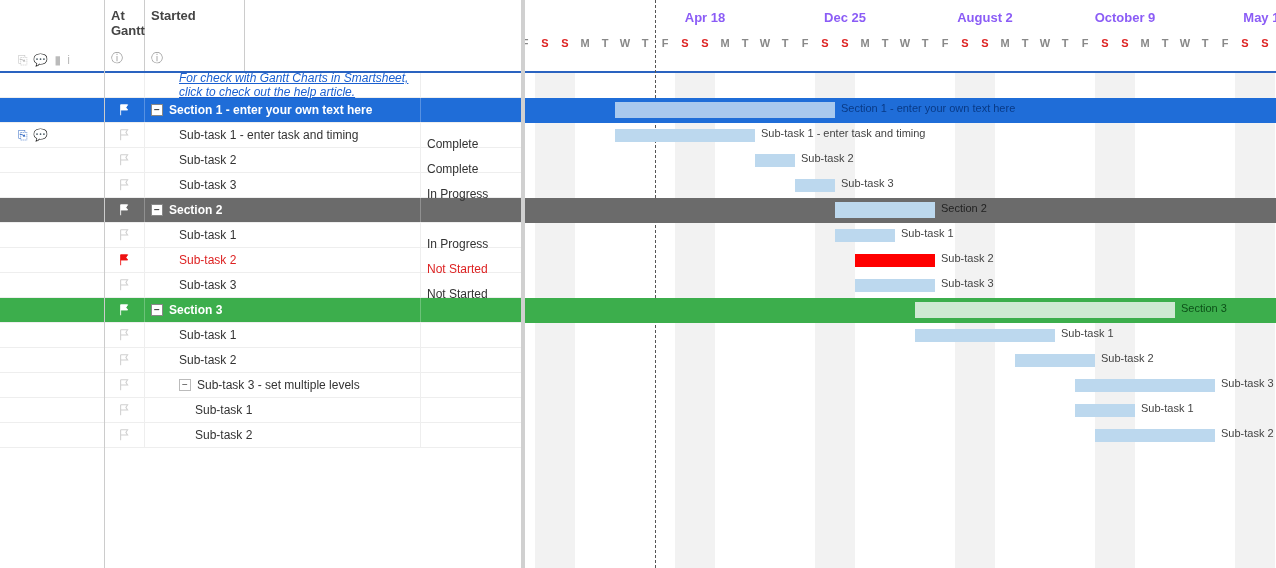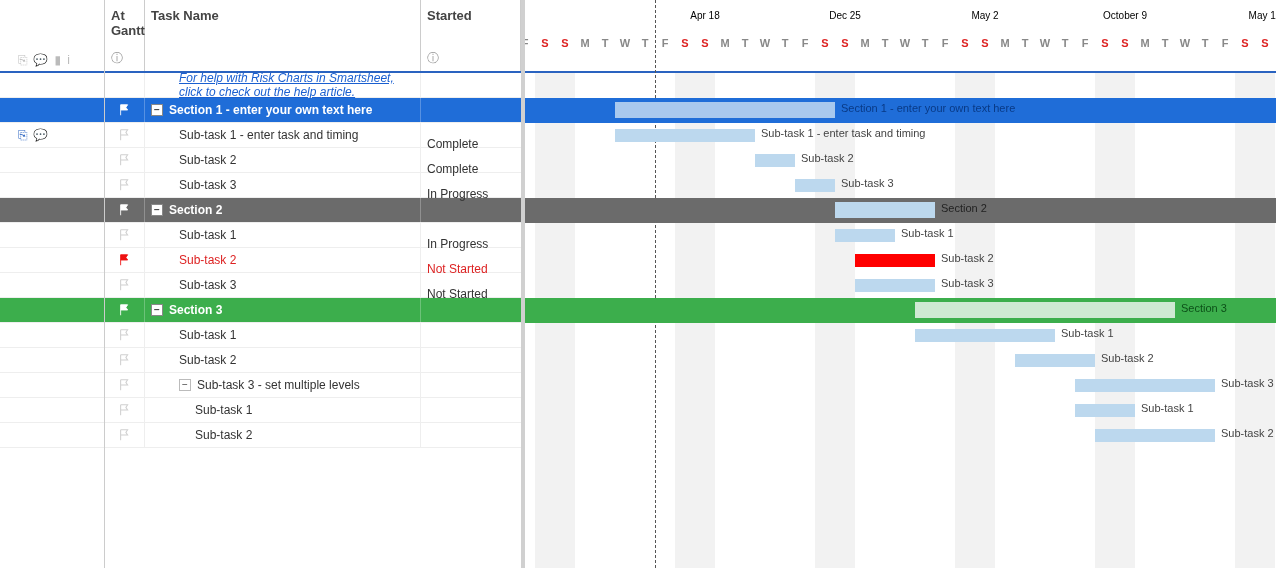--- a/index.html
+++ b/index.html
@@ -37,21 +37,21 @@
 .row.sec-grey .c-risk, .row.sec-grey .c-task, .row.sec-grey .c-status,
 .row.sec-green .c-risk, .row.sec-green .c-task, .row.sec-green .c-status { border-right-color: rgba(255,255,255,.25); }
 .indent1 { padding-left: 28px; }
 .indent2 { padding-left: 44px; }
 .help-link { color: #1a5fd0; text-decoration: underline; font-style: italic; }
 .red-text { color: #d22; }
 
 .gantt { flex: 1; position: relative; overflow: hidden; }
 .gantt-head { height: 73px; border-bottom: 2px solid #2a63c0; position: relative; }
 .week-labels { position: absolute; top: 10px; left: 0; right: 0; height: 20px; }
-.week-label { position: absolute; font-size: 10px; font-weight: normal; color: #000000; white-space: nowrap; transform: translateX(-50%); }
+.week-label { position: absolute; font-size: 13px; font-weight: bold; color: #8b5cf6; white-space: nowrap; transform: translateX(-50%); }
 .day-labels { position: absolute; top: 37px; left: 0; right: 0; height: 20px; font-size: 11px; font-weight: bold; }
 .day-label { position: absolute; width: 20px; text-align: center; color: #888; transform: translateX(-50%); }
 .day-label.wk { color: #d22; }
 
 .gantt-body { position: absolute; top: 73px; left: 0; right: 0; bottom: 0; }
 .weekend-col { position: absolute; top: 0; bottom: 0; background: #f2f2f2; width: 20px; }
 .today-line { position: absolute; top: -73px; bottom: 0; width: 0; border-left: 1px dashed #555; }
 
 .bar-row { position: absolute; left: 0; right: 0; height: 25px; }
 .bar-row.sec-blue { background: #1f6dd8; }
@@ -102,33 +102,30 @@
         <div class="g-row"></div>
       </div>
   </div>
 
   <div class="grid">
     <div class="grid-head">
       <div class="gh-cell gh-risk">
         <span>At Gantt</span>
         <span class="info-ico">ⓘ</span>
       </div>
-      <div class="gh-cell gh-task">
-        <span>Task Name</span>
-      </div>
       <div class="gh-cell gh-status">
         <span>Started</span>
         <span class="info-ico">ⓘ</span>
       </div>
     </div>
     <div class="grid-body" id="grid-body">
         <div class="row">
           <div class="c-risk"></div>
           <div class="c-task">
-            <a href="#" class="help-link indent1">For help with Risk Charts in Smartsheet, click to check out the help article.</a>
+            <a href="#" class="help-link indent1">For check with Gantt Charts in Smartsheet, click to check out the help article.</a>
           </div>
           <div class="c-status"></div>
         </div>
         <div class="row sec-blue">
           <div class="c-risk">
             <svg class="flag white" viewBox="0 0 16 16">
               <path d="M3 2 v12 M3 2 h8 l-2 3 l2 3 h-8"></path>
             </svg>
           </div>
           <div class="c-task">
@@ -318,21 +315,21 @@
           <div class="c-status"></div>
         </div>
       </div>
   </div>
 
   <div class="gantt">
     <div class="gantt-head" id="gantt-head">
       <div class="week-labels" id="week-labels">
           <div class="week-label" style="left: 180px;">Apr 18</div>
           <div class="week-label" style="left: 320px;">Dec 25</div>
-          <div class="week-label" style="left: 460px;">May 2</div>
+          <div class="week-label" style="left: 460px;">August 2</div>
           <div class="week-label" style="left: 600px;">October 9</div>
           <div class="week-label" style="left: 740px;">May 16</div>
         </div>
       <div class="day-labels" id="day-labels">
           <div class="day-label" style="left: 0px;">F</div>
           <div class="day-label wk" style="left: 20px;">S</div>
           <div class="day-label wk" style="left: 40px;">S</div>
           <div class="day-label" style="left: 60px;">M</div>
           <div class="day-label" style="left: 80px;">T</div>
           <div class="day-label" style="left: 100px;">W</div>

